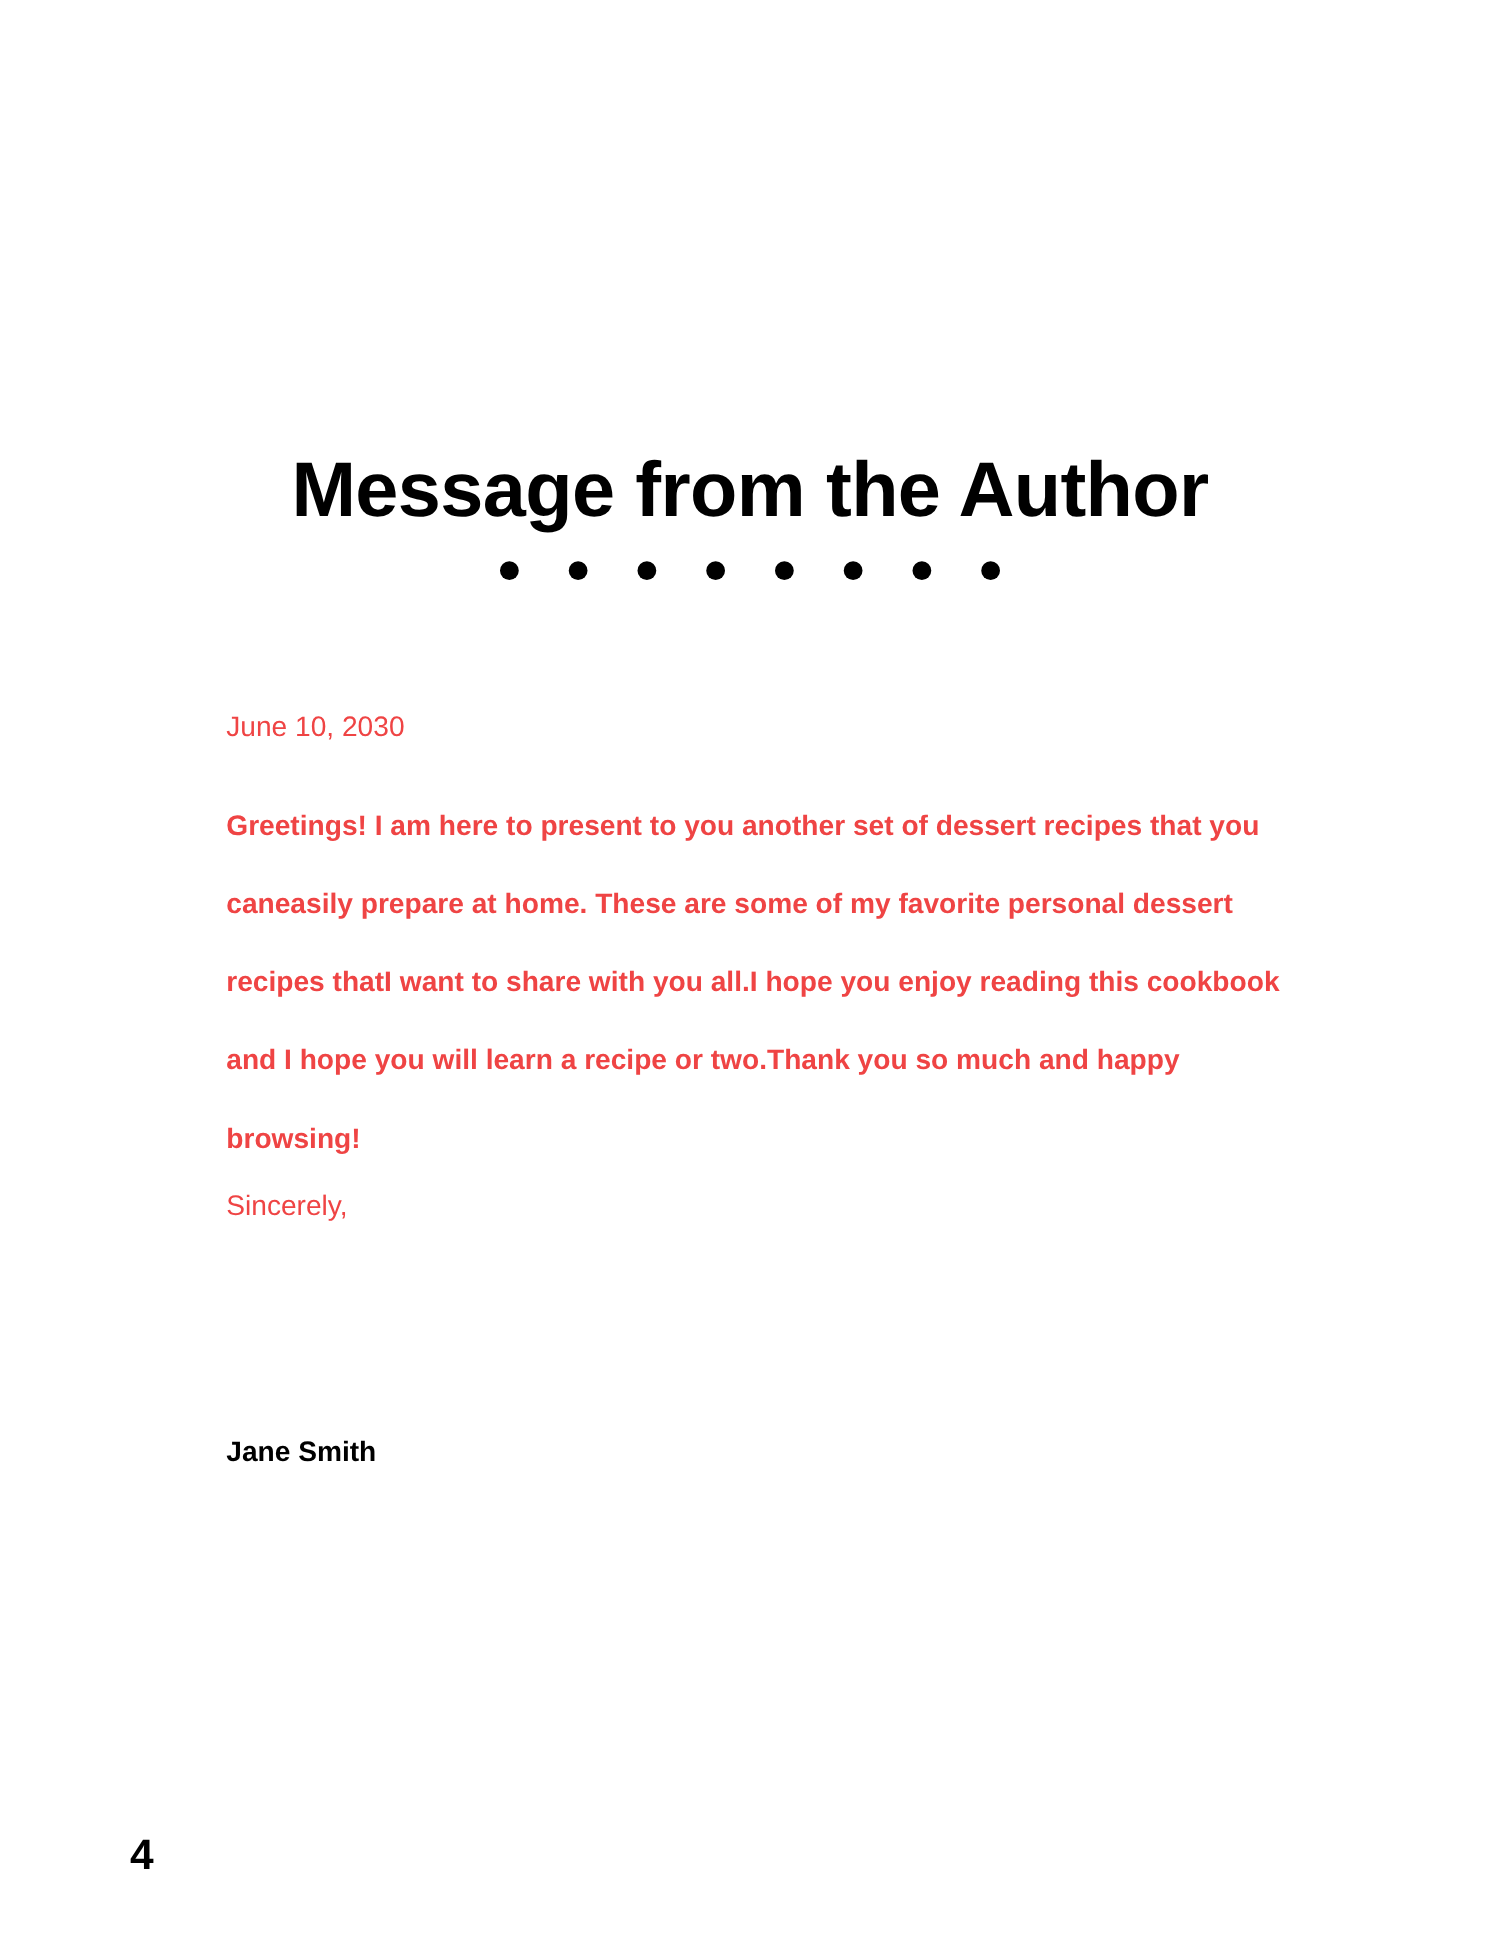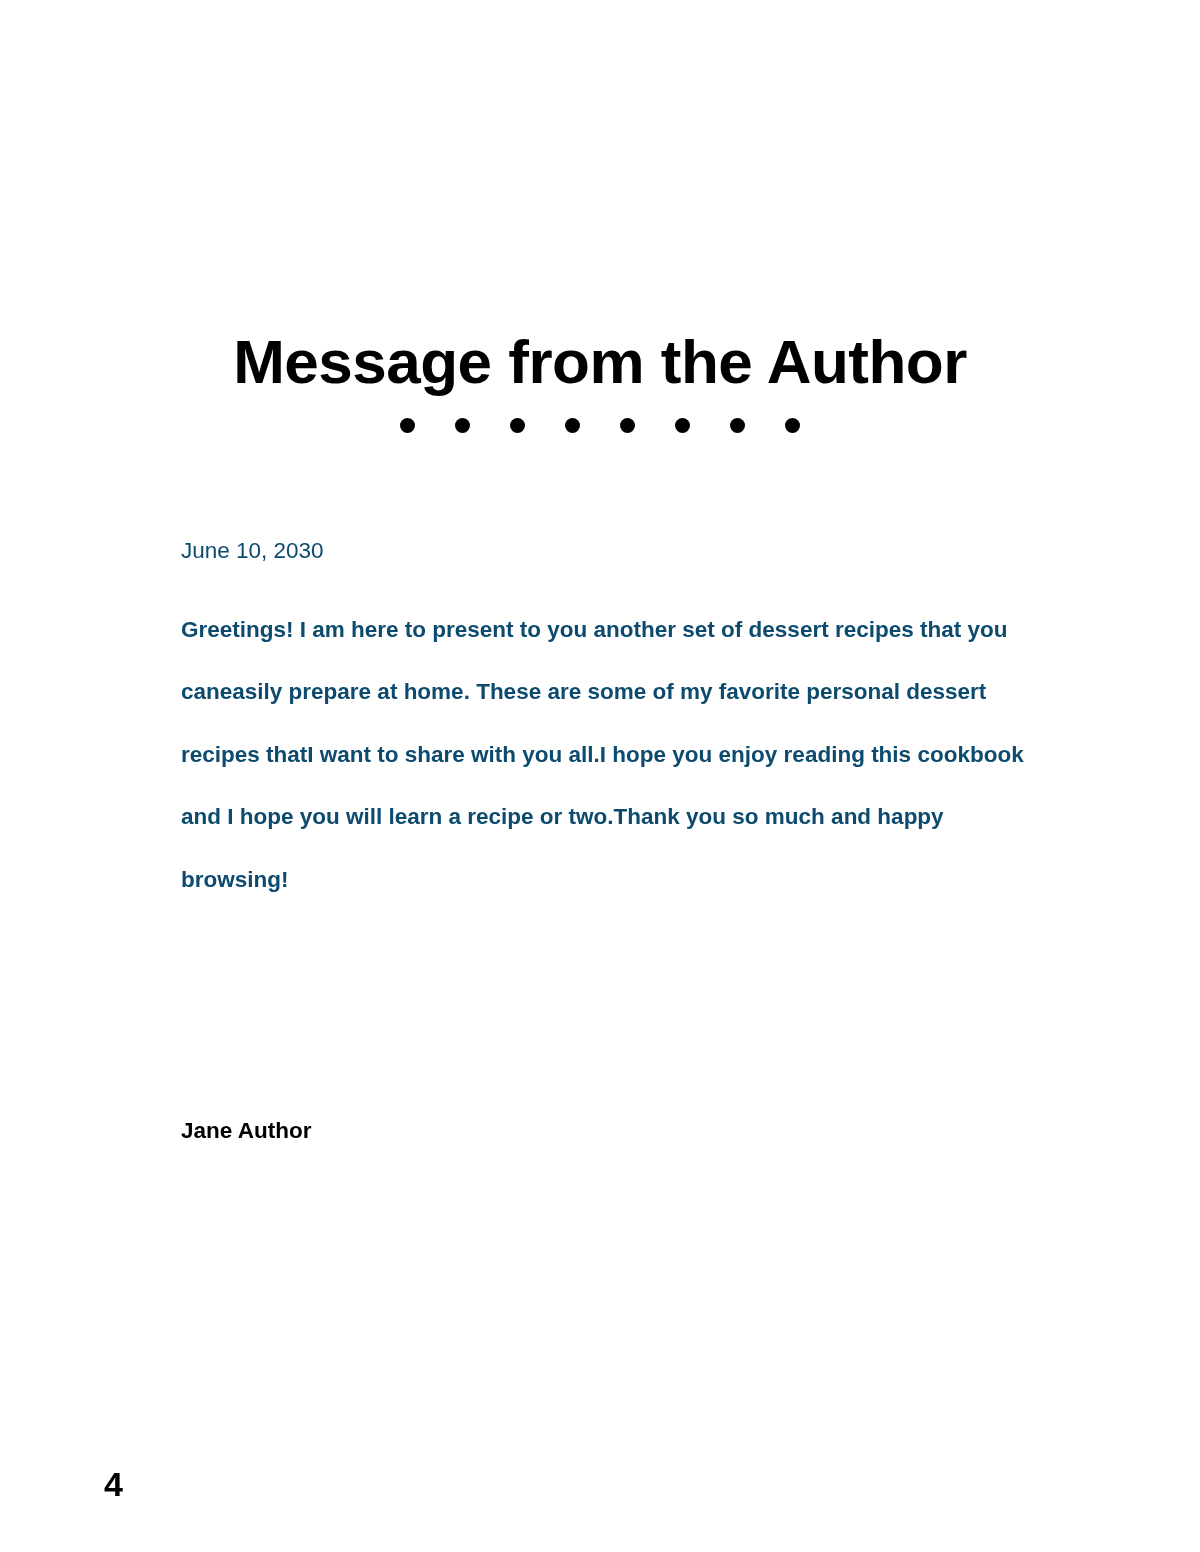--- a/index.html
+++ b/index.html
@@ -12,20 +12,21 @@
     background: #ffffff;
     font-family: "Liberation Sans", sans-serif;
     color: #111111;
     position: relative;
     overflow: hidden;
   }
 
   .page {
     position: absolute;
     inset: 0;
+    margin-top: 31px;
   }
 
   .title {
     position: absolute;
     top: 286px;
     left: 0;
     width: 1200px;
     text-align: center;
     font-size: 62px;
     line-height: 1.1;
@@ -56,21 +57,21 @@
     position: absolute;
     top: 538px;
     left: 181px;
     width: 870px;
   }
 
   .letter p {
     margin: 0 0 34px 0;
     font-size: 22.5px;
     line-height: 1.18;
-    color: #0c4a6e;
+    color: #ef4444;
   }
 
   .letter p.body-para {
     line-height: 2.78;
     margin-bottom: 10px;
     font-weight: bold;
   }
 
   .signature {
     position: absolute;
@@ -114,19 +115,20 @@
     <span class="dot"></span>
     <span class="dot"></span>
     <span class="dot"></span>
     <span class="dot"></span>
     <span class="dot"></span>
   </div>
 
   <div class="letter">
     <p>June 10, 2030</p>
     <p class="body-para">Greetings! I am here to present to you another set of dessert recipes that you caneasily prepare at home. These are some of my favorite personal dessert recipes thatI want to share with you all.I hope you enjoy reading this cookbook and I hope you will learn a recipe or two.Thank you so much and happy browsing!</p>
+    <p>Sincerely,</p>
   </div>
 
-  <div class="signature">Jane Author</div>
+  <div class="signature">Jane Smith</div>
 
   <div class="footer-page-number">4</div>
 
 </div>
 
 </body></html>

